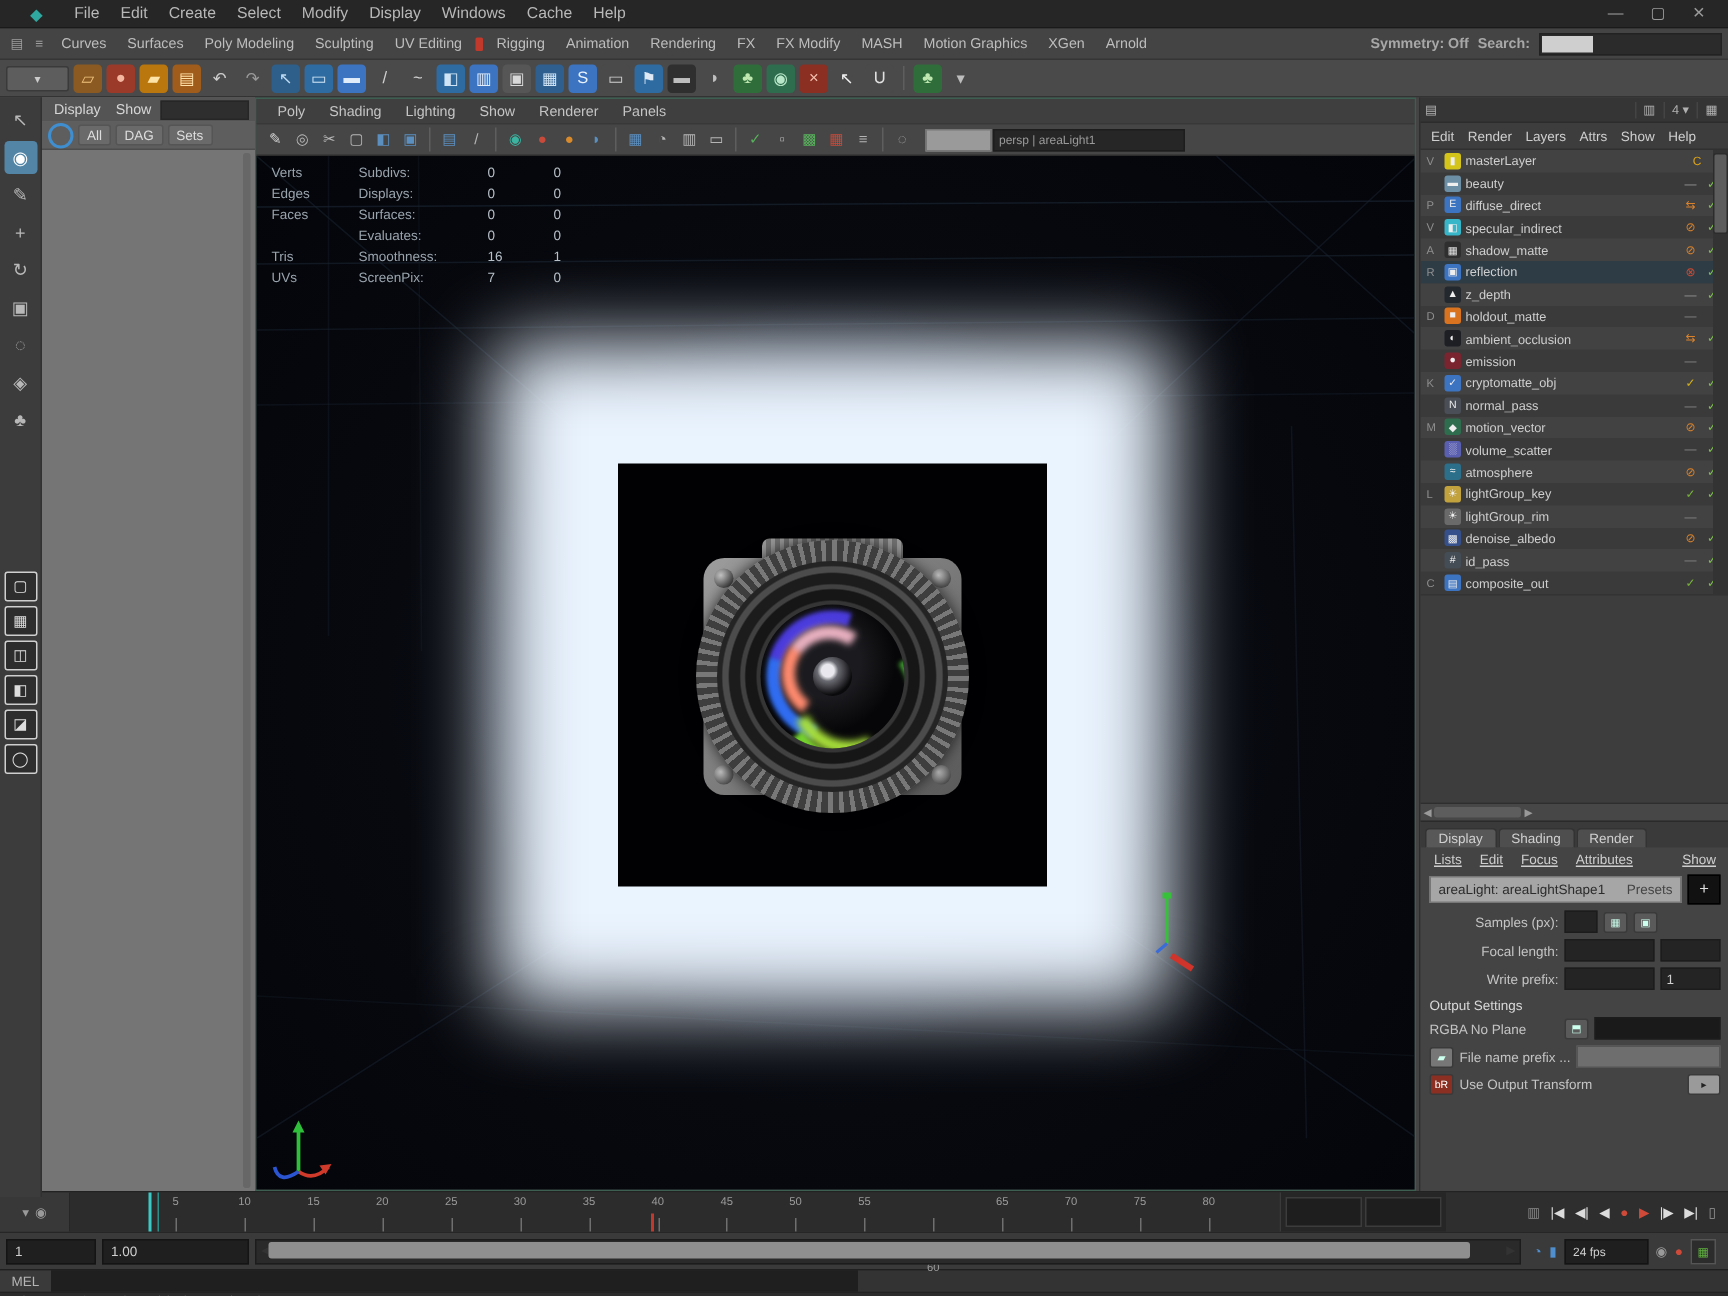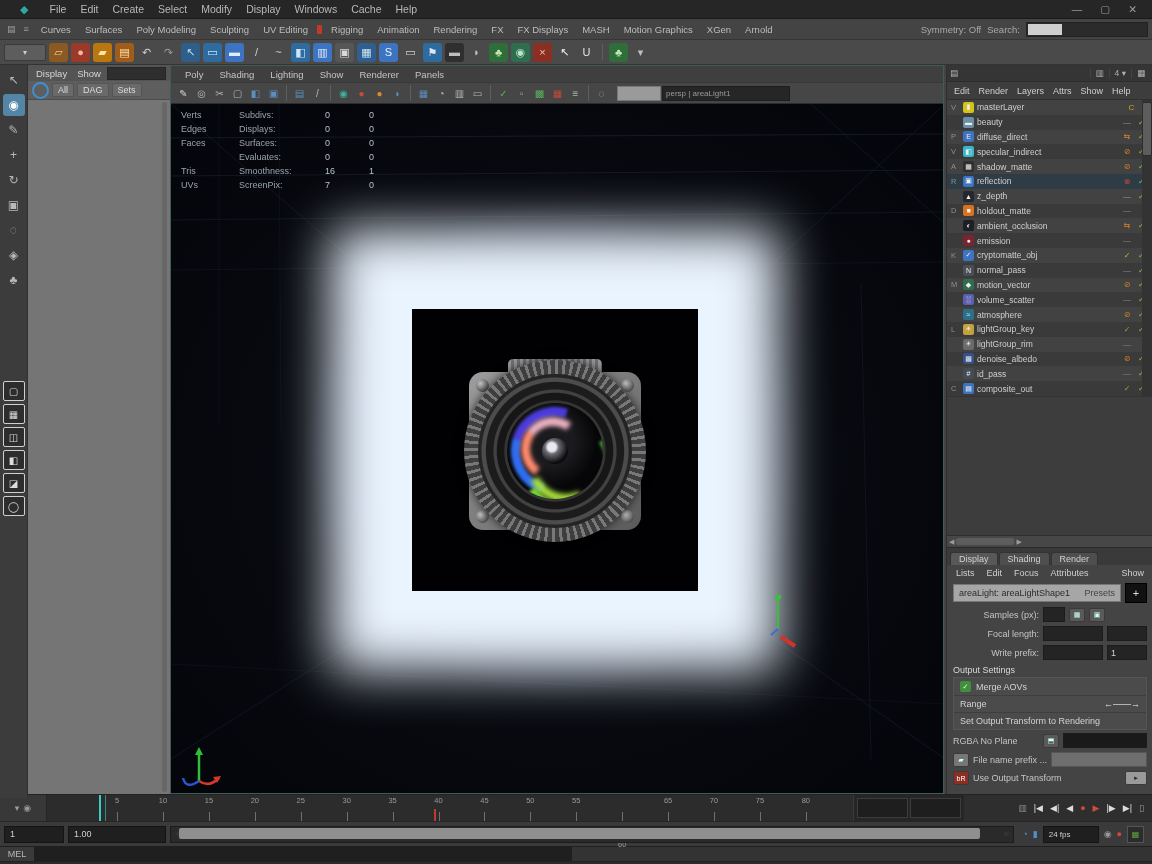--- a/index.html
+++ b/index.html
@@ -10,21 +10,21 @@
   #titlebar .logo{color:#2ea8a0;font-size:11px;margin:0 14px 0 14px;}
   #titlebar .tmenu{padding:0 7px;cursor:default;}
   #titlebar .spacer{flex:1;}
   #titlebar .winbtn{padding:0 9px;color:#9a9a9a;}
   
   #statusline{height:20px;background:#444;border-bottom:1px solid #353535;font-size:9.5px;color:#bdbdbd;padding:0 4px;gap:2px;}
   #statusline .sicon{color:#9f9f9f;font-size:9px;padding:0 3px;}
   #statusline .stab{padding:0 7px;cursor:default;white-space:nowrap;}
   #statusline .reddot{width:5px;height:9px;background:#c0392b;border-radius:1px;margin:0 2px;}
   #statusline .spacer{flex:1;}
-  #statusline .srchlbl{color:#a8a8a8;margin-right:4px;}
+  #statusline .srchlbl{color:#a8a8a8;margin-right:4px;font-weight:bold;}
   #statusline .srchbox{width:120px;height:13px;background:#2b2b2b;border:1px solid #222;display:flex;align-items:center;}
   #statusline .srchbox .thumb{width:34px;height:11px;background:#cfcfcf;margin:0 1px;}
   
   #shelf{height:24px;background:#4a4a4a;border-bottom:1px solid #333;padding:0 4px;gap:3px;}
   .shelf-dd{width:40px;height:15px;background:#5d5d5d;border-radius:2px;border:1px solid #3a3a3a;font-size:8px;color:#ccc;display:flex;align-items:center;justify-content:center;}
   .sicon-cell{width:19px;height:19px;border-radius:3px;display:flex;align-items:center;justify-content:center;font-size:11px;}
   .vsep{width:1px;height:16px;background:#5e5e5e;margin:0 3px;}
   
   #main{position:relative;height:729px;background:#444;}
   #toolbox{position:absolute;left:0;top:0;width:27px;height:100%;background:#3c3c3c;border-right:1px solid #313131;display:flex;flex-direction:column;align-items:center;padding-top:4px;gap:3px;}
@@ -106,21 +106,21 @@
   #rc-empty{flex:1;background:#3d3d3d;border-top:1px solid #333;}
   #rc-hscroll{height:11px;background:#474747;border-top:1px solid #2e2e2e;display:flex;align-items:center;padding:0 2px;gap:2px;}
   #rc-hscroll .thumb{width:58px;height:7px;background:#5d5d5d;border-radius:2px;}
   #rc-hscroll .arrow{color:#9a9a9a;font-size:7px;}
   
   #toolpanel{height:246px;background:#444;border-top:1px solid #2a2a2a;font-size:9px;display:flex;flex-direction:column;}
   #tp-tabs{height:17px;display:flex;align-items:flex-end;background:#3a3a3a;padding:0 3px;gap:1px;}
   #tp-tabs .tab{background:#4e4e4e;border:1px solid #333;border-bottom:none;border-radius:3px 3px 0 0;padding:1px 8px;color:#d0d0d0;}
   #tp-tabs .tab.on{background:#585858;}
   #tp-menus{height:16px;display:flex;align-items:center;gap:2px;padding:0 4px;color:#cfcfcf;}
-  #tp-menus span{padding:0 5px;}
+  #tp-menus span{padding:0 5px;text-decoration:underline;}
   #tp-menus .spacer{flex:1;}
   .tp-row{display:flex;align-items:center;gap:4px;padding:2px 6px;}
   .tp-label{width:86px;text-align:right;color:#c4c4c4;white-space:nowrap;}
   .tp-field{height:13px;background:#242424;border:1px solid #1c1c1c;color:#cfcfcf;display:flex;align-items:center;padding:0 3px;}
   .preset-dd{flex:1;height:16px;background:#a6a6a6;border:1px solid #777;color:#2c2c2c;display:flex;align-items:center;padding:0 5px;font-size:9px;}
   .preset-dd .side{margin-left:auto;color:#444;}
   .addbtn{width:20px;height:18px;background:#111;border:1px solid #000;color:#ddd;display:flex;align-items:center;justify-content:center;font-size:11px;}
   .mini-btn{width:14px;height:12px;background:#5a5a5a;border:1px solid #3a3a3a;border-radius:2px;display:flex;align-items:center;justify-content:center;font-size:7px;color:#cfe;}
   .tp-section{padding:3px 6px 1px;color:#d8d8d8;}
   .tp-group{margin:1px 6px;border:1px solid #555;background:#4b4b4b;}
@@ -189,21 +189,21 @@
       <div class="stab">Curves</div>
       <div class="stab">Surfaces</div>
       <div class="stab">Poly Modeling</div>
       <div class="stab">Sculpting</div>
       <div class="stab">UV Editing</div>
       <div class="reddot"></div>
       <div class="stab">Rigging</div>
       <div class="stab">Animation</div>
       <div class="stab">Rendering</div>
       <div class="stab">FX</div>
-      <div class="stab">FX Displays</div>
+      <div class="stab">FX Modify</div>
       <div class="stab">MASH</div>
       <div class="stab">Motion Graphics</div>
       <div class="stab">XGen</div>
       <div class="stab">Arnold</div>
     </div>
   <div class="spacer"></div>
   <span class="srchlbl">Symmetry: Off</span>
   <span class="srchlbl">Search:</span>
   <div class="srchbox">
       <div class="thumb"></div>
@@ -616,33 +616,20 @@
         <div class="tp-field" style="width:52px"></div>
         <div class="tp-field" style="flex:1"></div>
       </div>
       <div class="tp-row">
         <div class="tp-label">Write prefix:</div>
         <div class="tp-field" style="width:52px"></div>
         <div class="tp-field" style="flex:1">1</div>
       </div>
 
       <div class="tp-section">Output Settings</div>
-      <div class="tp-group">
-        <div class="tp-grow">
-          <div class="gicon">✓</div>
-          <span>Merge AOVs</span>
-        </div>
-        <div class="tp-grow">
-          <span>Range</span>
-          <span style="margin-left:auto;color:#e8e8e8">←——→</span>
-        </div>
-        <div class="tp-grow">
-          <span>Set Output Transform to Rendering</span>
-        </div>
-      </div>
 
       <div class="tp-row">
         <span style="width:86px;color:#c4c4c4">RGBA No Plane</span>
         <div class="mini-btn">⬒</div>
         <div class="tp-field" style="flex:1;background:#1a1a1a"></div>
       </div>
       <div class="tp-row">
         <div class="mini-btn" style="background:#777">▰</div>
         <span style="color:#c4c4c4">File name prefix ...</span>
         <div class="tp-field" style="flex:1;background:#6e6e6e;border-color:#555"></div>

